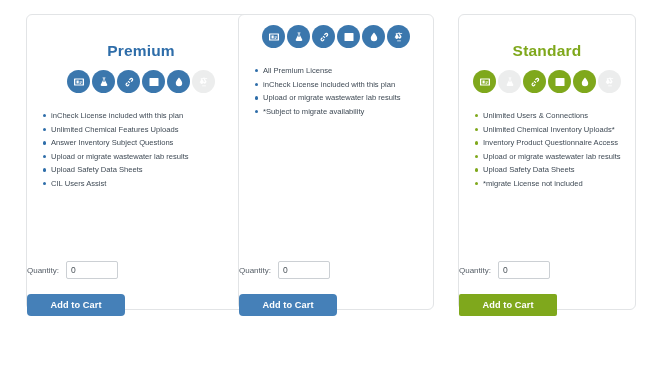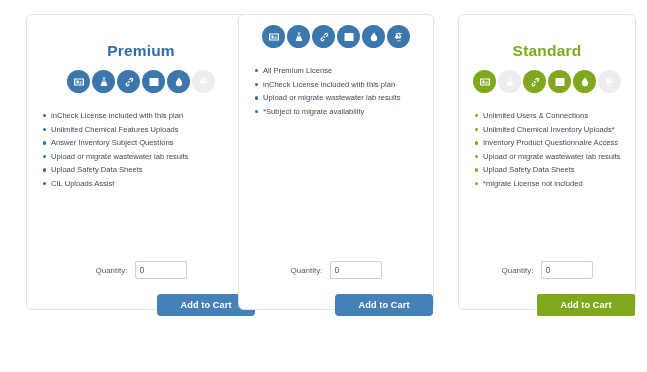--- a/index.html
+++ b/index.html
@@ -101,21 +101,21 @@
   .features.theme-green li::before { background: #7fa81c; }
 
   
   .qty-row {
     position: absolute;
     left: 0;
     right: 0;
     top: 246px;
     display: flex;
     align-items: center;
-    justify-content: center;
+    justify-content: flex-start;
     gap: 7px;
   }
   .qty-label {
     font-size: 8px;
     color: #555d66;
   }
   .qty-input {
     width: 52px;
     height: 18px;
     border: 1px solid #ccd0d4;
@@ -128,21 +128,21 @@
     outline: none;
   }
 
   
   .cart-wrap {
     position: absolute;
     left: 0;
     right: 0;
     top: 279px;
     display: flex;
-    justify-content: flex-end;
+    justify-content: flex-start;
   }
   .btn-cart {
     border: none;
     font-family: "Liberation Sans", sans-serif;
     font-size: 9.2px;
     font-weight: bold;
     color: #ffffff;
     padding: 0;
     width: 98px;
     height: 22px;
@@ -201,21 +201,21 @@
           </svg>
       </span>
     </div>
 
     <ul class="features theme-blue">
       <li>inCheck License included with this plan</li>
       <li>Unlimited Chemical Features Uploads</li>
       <li>Answer Inventory Subject Questions</li>
       <li>Upload or migrate wastewater lab results</li>
       <li>Upload Safety Data Sheets</li>
-      <li>CIL Uploads Assist</li>
+      <li>CIL Users Assist</li>
     </ul>
 
     <div class="qty-row">
       <span class="qty-label">Quantity:</span>
       <input class="qty-input" type="text" value="0" style="">
     </div>
 
     <div class="cart-wrap">
       <button class="btn-cart theme-blue">Add to Cart</button>
     </div>

